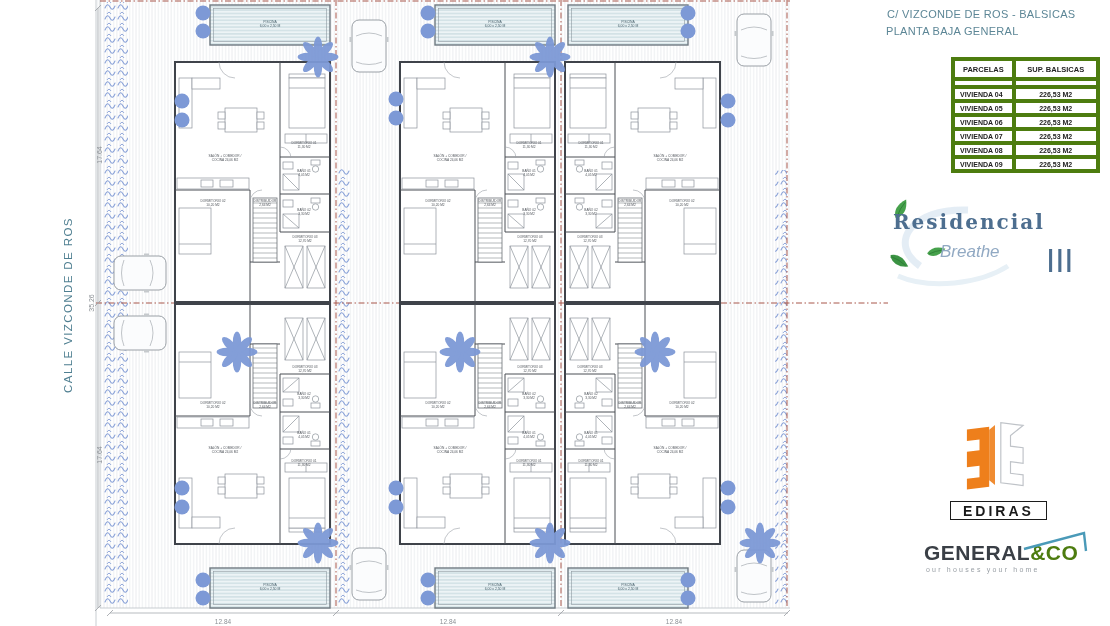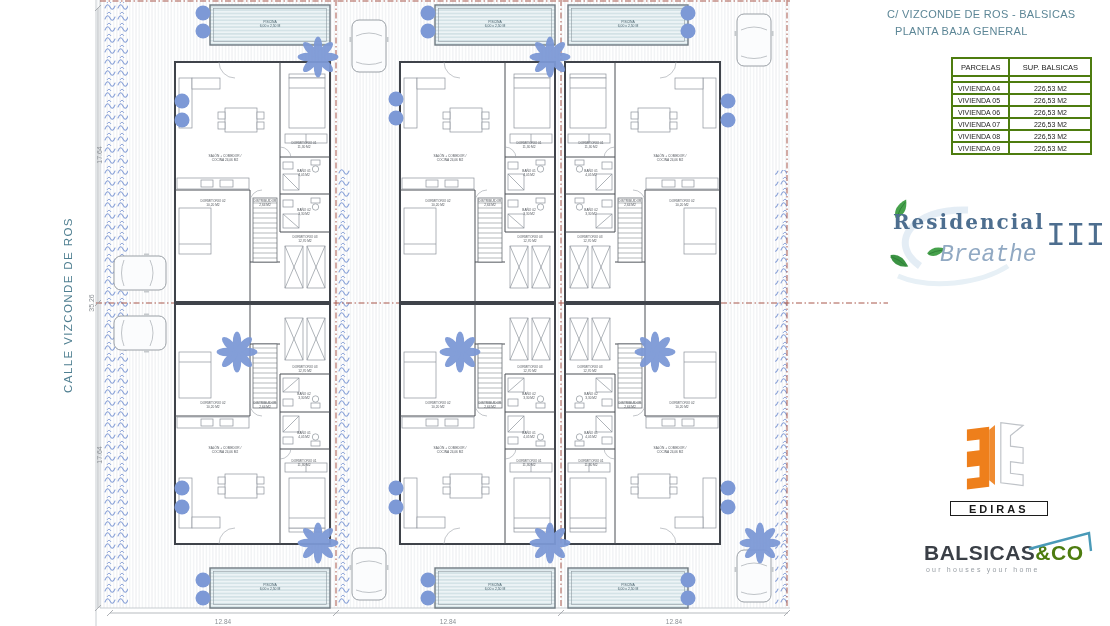--- a/index.html
+++ b/index.html
@@ -8,40 +8,40 @@
   #plan-svg{position:absolute;left:0;top:0}
   .street{font-size:11.5px;letter-spacing:1.4px;fill:#4f7f91}
   .dim{font-size:7px;fill:#8b9095}
   .dimb{font-size:6.5px;fill:#8b9095;text-anchor:middle}
   .room-label{font-size:3.2px;fill:#50555b;text-anchor:middle}
   .pool-label{font-size:3.4px;fill:#47616c;text-anchor:middle}
 
   .right-panel{position:absolute;left:880px;top:0;width:230px;height:506px}
   .tb-line{color:#5c8696;font-size:11px;letter-spacing:.3px;white-space:nowrap}
   #tb1{position:absolute;left:7px;top:8px}
-  #tb2{position:absolute;left:15px;top:25px}
+  #tb2{position:absolute;left:6px;top:25px}
 
   table.parcelas{border-collapse:collapse;position:absolute;left:71px;top:57px;background:#fff}
-  .parcelas th,.parcelas td{border:2px solid #4d7c0f;font-weight:normal;color:#222}
+  .parcelas th,.parcelas td{border:4px solid #4d7c0f;font-weight:bold;color:#222}
   .parcelas th{font-size:7.5px;padding:4px 8px 3px;text-align:center}
   .parcelas td{font-size:7px;padding:1.5px 5px}
   .parcelas td.val{text-align:center;min-width:70px}
   .parcelas tr.spacer td{height:4px;padding:0}
 
   .logo-res{position:absolute;left:0;top:194px;width:230px;height:95px}
   .res-swirl{position:absolute;left:0;top:0}
   .res-line1{position:absolute;left:13px;top:16px;font-family:"DejaVu Serif",serif;font-weight:bold;
              font-size:20px;color:#4d6e8f;letter-spacing:2px;white-space:nowrap}
-  .res-line2{position:absolute;left:60px;top:48px;font-family:Liberation Mono, monospace;font-style:italic;
-             font-size:23px;color:#91a9c3;white-space:nowrap}
-  .res-num{position:absolute;left:166px;top:24px;font-family:Liberation Mono, monospace;font-size:33px;color:#4d6e8f}
+  .res-line2{position:absolute;left:60px;top:48px;font-family:Liberation Sans, sans-serif;font-style:italic;
+             font-size:17px;color:#91a9c3;white-space:nowrap}
+  .res-num{position:absolute;left:166px;top:48px;font-family:Liberation Sans, sans-serif;font-size:33px;color:#4d6e8f}
   .leaf{position:absolute}
 
   .logo-ediras{position:absolute;left:70px;top:416px;width:90px;text-align:center}
-  .ediras-box{display:inline-block;border:1.3px solid #1c1c1c;padding:1px 18px 0;font-size:11px;
+  .ediras-box{display:inline-block;border:1.3px solid #1c1c1c;padding:1px 12px 0;font-size:14px;
               font-weight:bold;letter-spacing:3px;color:#1a1a1a;margin-top:3px}
 
   .logo-prop{position:absolute;left:44px;top:541px;white-space:nowrap}
   .prop-main{font-size:21px;font-weight:bold;color:#3a3f46;letter-spacing:.5px}
   .prop-co{color:#4d7c0f;position:relative;display:inline-block}
   .prop-roof{position:absolute;left:-8px;top:-12px}
   .prop-tag{font-size:7px;color:#9aa0a6;letter-spacing:2.2px;margin-top:1px;margin-left:2px}
 </style>
 </head>
 <body>
@@ -331,21 +331,21 @@
         </g>
         <g transform="translate(0,-4) skewY(7)">
           <path d="M61,6 h-23 v62 h23 v-11 h-13 v-12 h13 v-16 h-13 v-11 z" fill="#ffffff" stroke="#bfc3c8" stroke-width="1.2"></path>
         </g>
       </svg>
       <div><span class="ediras-box">EDIRAS</span></div>
     </div>
 
     <div class="logo-prop">
       <div class="prop-main">
-        <span>BALSICAS</span><span class="prop-co"><svg class="prop-roof" width="80" height="24">
+        <span>GENERAL</span><span class="prop-co"><svg class="prop-roof" width="80" height="24">
               <polyline points="2,20 62,4 64,22" fill="none" stroke="#4a9ab8" stroke-width="2.4"></polyline>
             </svg><span>&amp;CO</span></span>
       </div>
       <div class="prop-tag">our houses your home</div>
     </div>
 
   </div>
 </div>
 
 </body></html>

